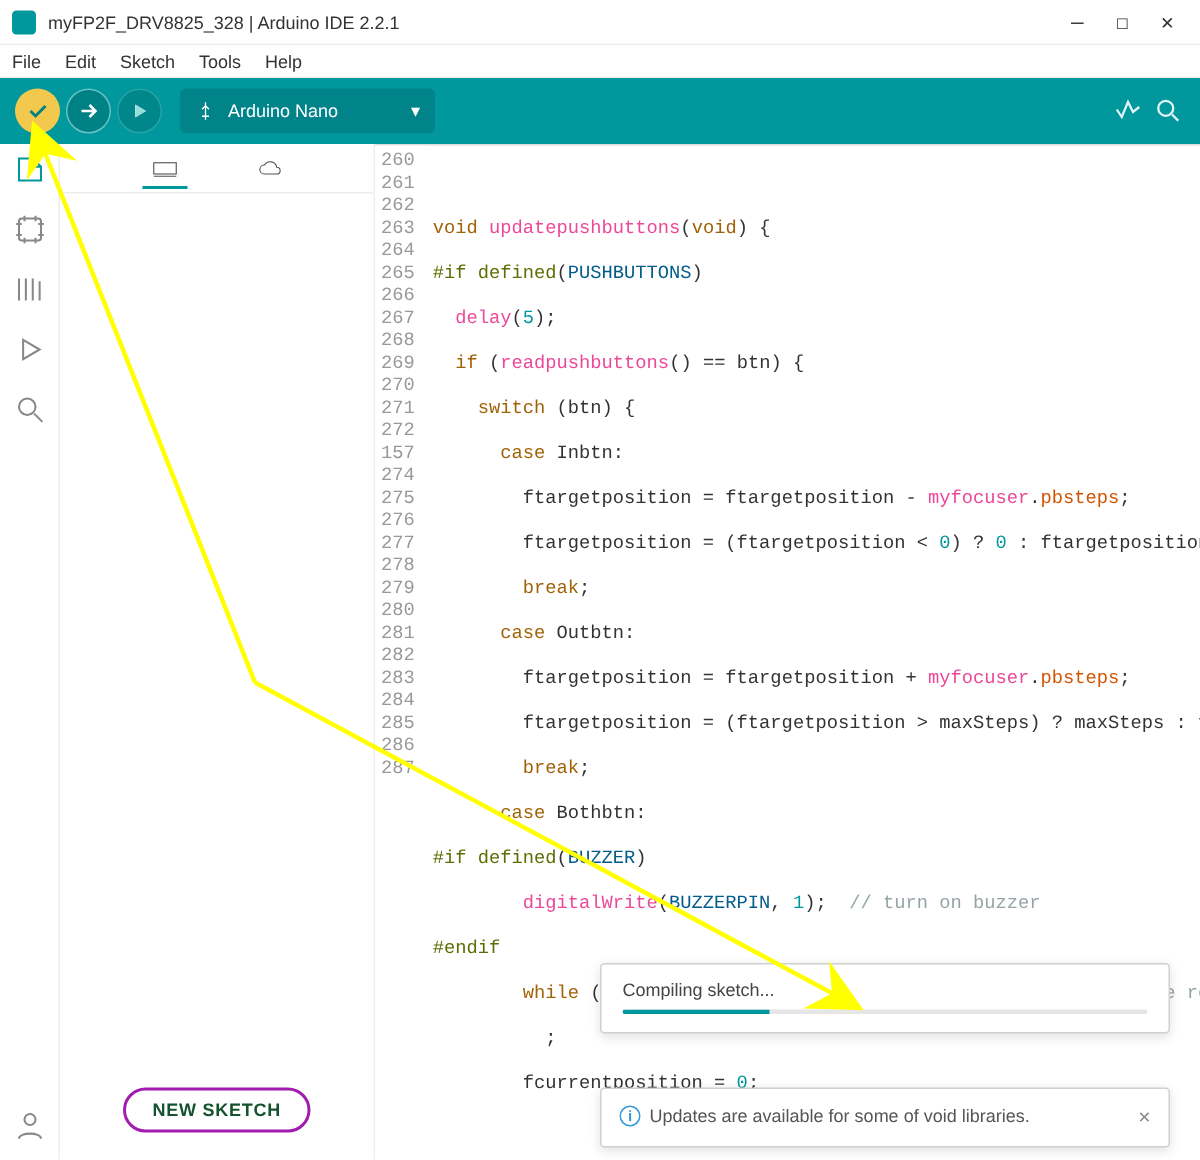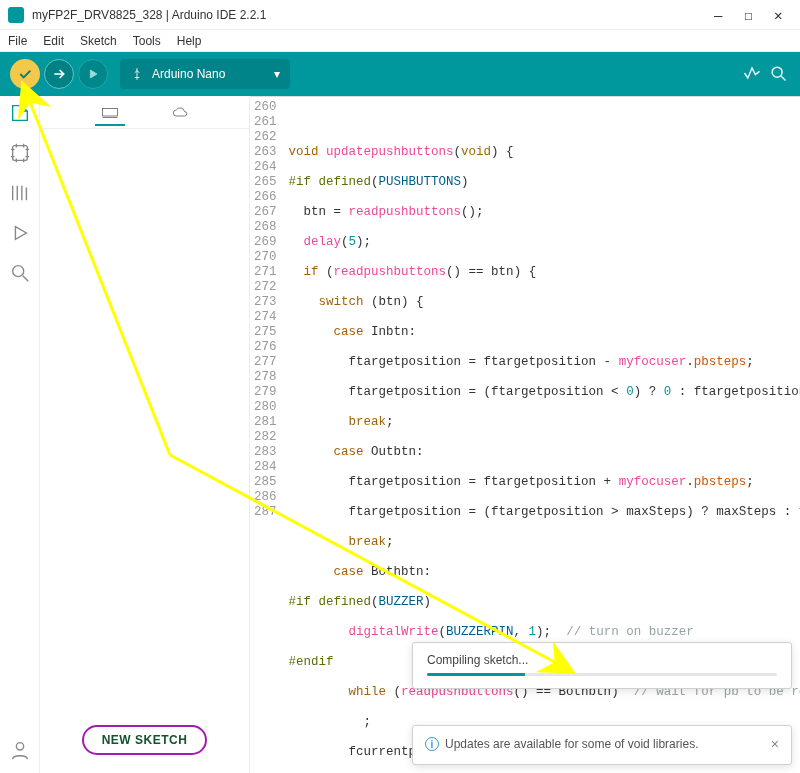--- a/index.html
+++ b/index.html
@@ -55,21 +55,21 @@
 .codebody .line { height:15px; }
 .tok-kw { color:#a16207; }
 .tok-fn { color:#ec4899; }
 .tok-pre { color:#5e6d03; }
 .tok-const { color:#005c8a; }
 .tok-num { color:#00979D; }
 .tok-comment { color:#95a5a6; }
 .tok-member { color:#d35400; }
 
 
-.toast { position:absolute; right:8px; background:#fff; border:1px solid #d0d0d0; border-radius:3px; box-shadow:0 2px 8px rgba(0,0,0,.12); font-size:12px;}
+.toast { position:absolute; right:20px; background:#fff; border:1px solid #d0d0d0; border-radius:3px; box-shadow:0 2px 8px rgba(0,0,0,.12); font-size:12px;}
 .toast.compile { bottom:84px; width:380px; padding:10px 14px 12px; }
 .toast.compile .msg { color:#444; margin-bottom:6px;}
 .toast.compile .bar { height:3px; background:#e6e6e6; margin-top:2px; border-radius:2px; overflow:hidden;}
 .toast.compile .bar-fill { height:100%; width:28%; background:#00979D;}
 .toast.update { bottom:8px; width:380px; padding:10px 12px 12px; }
 .toast.update .row1 { display:flex; align-items:center; gap:6px; color:#555; }
 .toast.update .close { margin-left:auto; cursor:pointer; color:#888; font-size:14px;}
 .toast.update .info-icon { width:14px; height:14px; border:1.5px solid #3498db; border-radius:50%; display:flex; align-items:center; justify-content:center; color:#3498db; font-size:10px; font-weight:700;}
 .toast.update .btns { display:flex; gap:10px; justify-content:flex-end; margin-top:10px;}
 .pill-btn { border-radius:16px; padding:5px 14px; font-size:11.5px; font-weight:700; letter-spacing:.4px; cursor:pointer; }
@@ -198,41 +198,40 @@
           <div>263</div>
           <div>264</div>
           <div>265</div>
           <div>266</div>
           <div>267</div>
           <div>268</div>
           <div>269</div>
           <div>270</div>
           <div>271</div>
           <div>272</div>
-          <div>273</div>
+          <div>157</div>
           <div>274</div>
           <div>275</div>
           <div>276</div>
           <div>277</div>
           <div>278</div>
           <div>279</div>
           <div>280</div>
           <div>281</div>
           <div>282</div>
           <div>283</div>
           <div>284</div>
           <div>285</div>
           <div>286</div>
           <div>287</div>
         </div>
       <div class="codebody">
 <div class="line"></div>
 <div class="line"><span class="tok-kw">void</span> <span class="tok-fn">updatepushbuttons</span>(<span class="tok-kw">void</span>) {</div>
 <div class="line"><span class="tok-pre">#if defined</span>(<span class="tok-const">PUSHBUTTONS</span>)</div>
-<div class="line">  <span>btn</span> = <span class="tok-fn">readpushbuttons</span>();</div>
 <div class="line">  <span class="tok-fn">delay</span>(<span class="tok-num">5</span>);</div>
 <div class="line">  <span class="tok-kw">if</span> (<span class="tok-fn">readpushbuttons</span>() == <span>btn</span>) {</div>
 <div class="line">    <span class="tok-kw">switch</span> (<span>btn</span>) {</div>
 <div class="line">      <span class="tok-kw">case</span> <span>Inbtn</span>:</div>
 <div class="line">        <span>ftargetposition</span> = <span>ftargetposition</span> - <span class="tok-fn">myfocuser</span>.<span class="tok-member">pbsteps</span>;</div>
 <div class="line">        <span>ftargetposition</span> = (<span>ftargetposition</span> &lt; <span class="tok-num">0</span>) ? <span class="tok-num">0</span> : <span>ftargetposition</span>;</div>
 <div class="line">        <span class="tok-kw">break</span>;</div>
 <div class="line">      <span class="tok-kw">case</span> <span>Outbtn</span>:</div>
 <div class="line">        <span>ftargetposition</span> = <span>ftargetposition</span> + <span class="tok-fn">myfocuser</span>.<span class="tok-member">pbsteps</span>;</div>
 <div class="line">        <span>ftargetposition</span> = (<span>ftargetposition</span> &gt; <span>maxSteps</span>) ? <span>maxSteps</span> : <span>ftargetposition</span>;</div>

